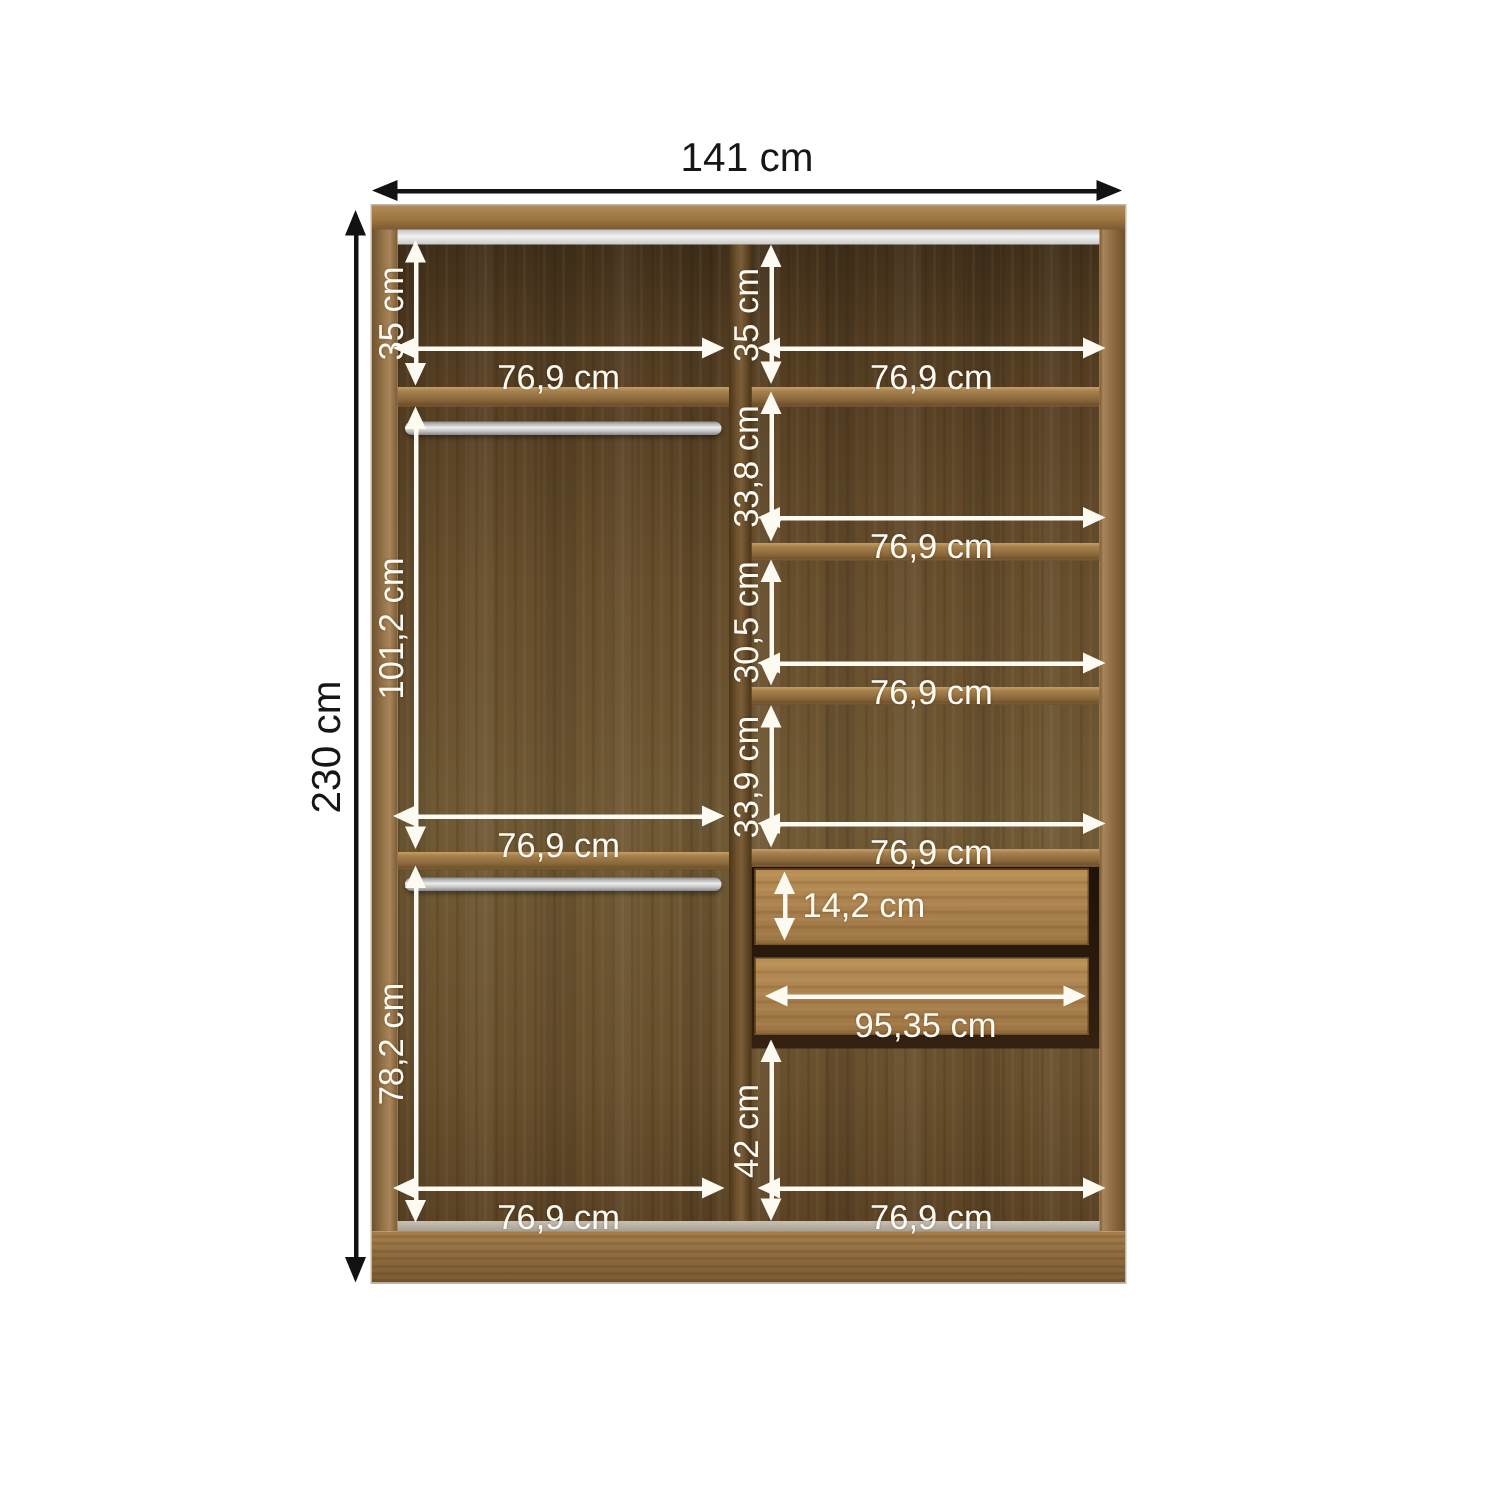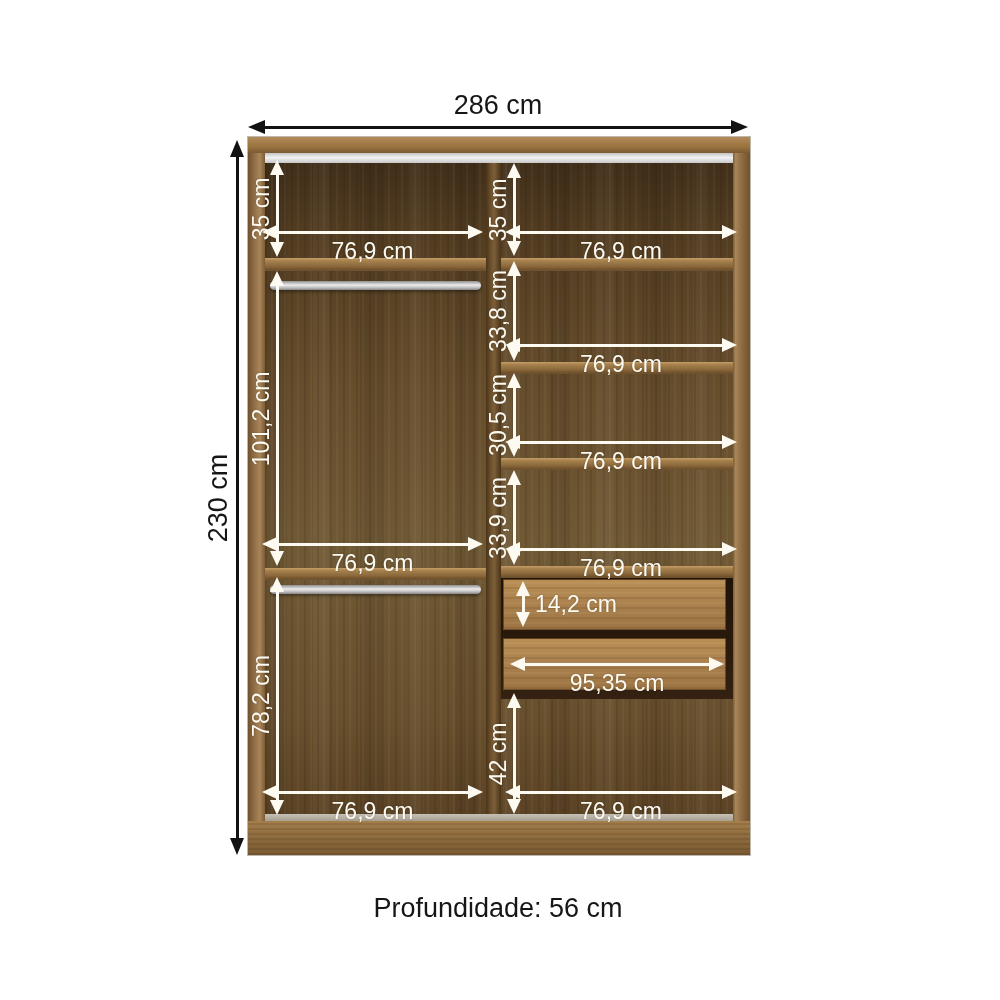--- a/index.html
+++ b/index.html
@@ -109,21 +109,21 @@
     <div class="rail"></div>
     <div class="wall wall-l"></div>
     <div class="wall wall-r"></div>
     <div class="topbar"></div>
     <div class="track"></div>
     <div class="base"></div>
   </div>
 
   <div class="hdim b" style="left:248px;top:126px;width:500px;">
     <div class="line"></div>
-    <span class="lbl blbl">286 cm</span>
+    <span class="lbl blbl">141 cm</span>
   </div>
   <div class="vdim b" style="left:236px;top:140px;height:715px;">
     <div class="line"></div>
     <span class="lbl blbl">230 cm</span>
   </div>
 
   <div class="vdim w" style="left:276px;top:160px;height:97px;">
     <div class="line"></div>
     <span class="lbl wlbl">35 cm</span>
   </div>
@@ -190,14 +190,13 @@
   </div>
   <div class="vdim w" style="left:513px;top:693px;height:121px;">
     <div class="line"></div>
     <span class="lbl wlbl">42 cm</span>
   </div>
   <div class="hdim w" style="left:505px;top:791px;width:232px;">
     <div class="line"></div>
     <span class="lbl wlbl">76,9 cm</span>
   </div>
 
-  <div class="depth blbl">Profundidade: 56 cm</div>
 </div>
 
 </body></html>

